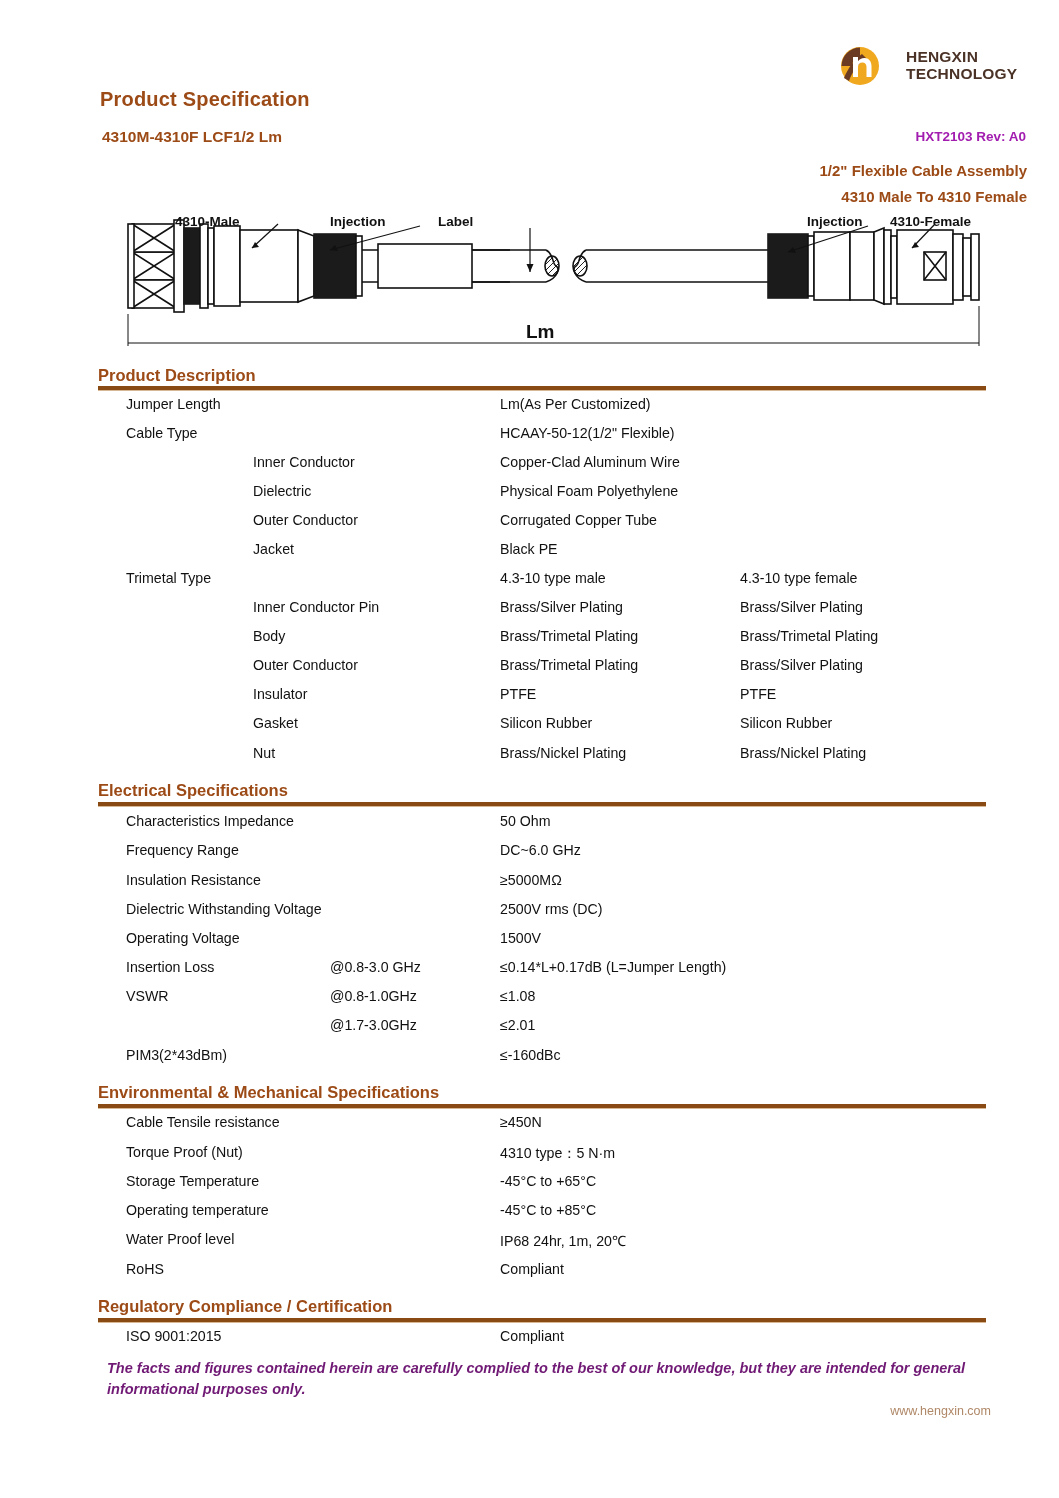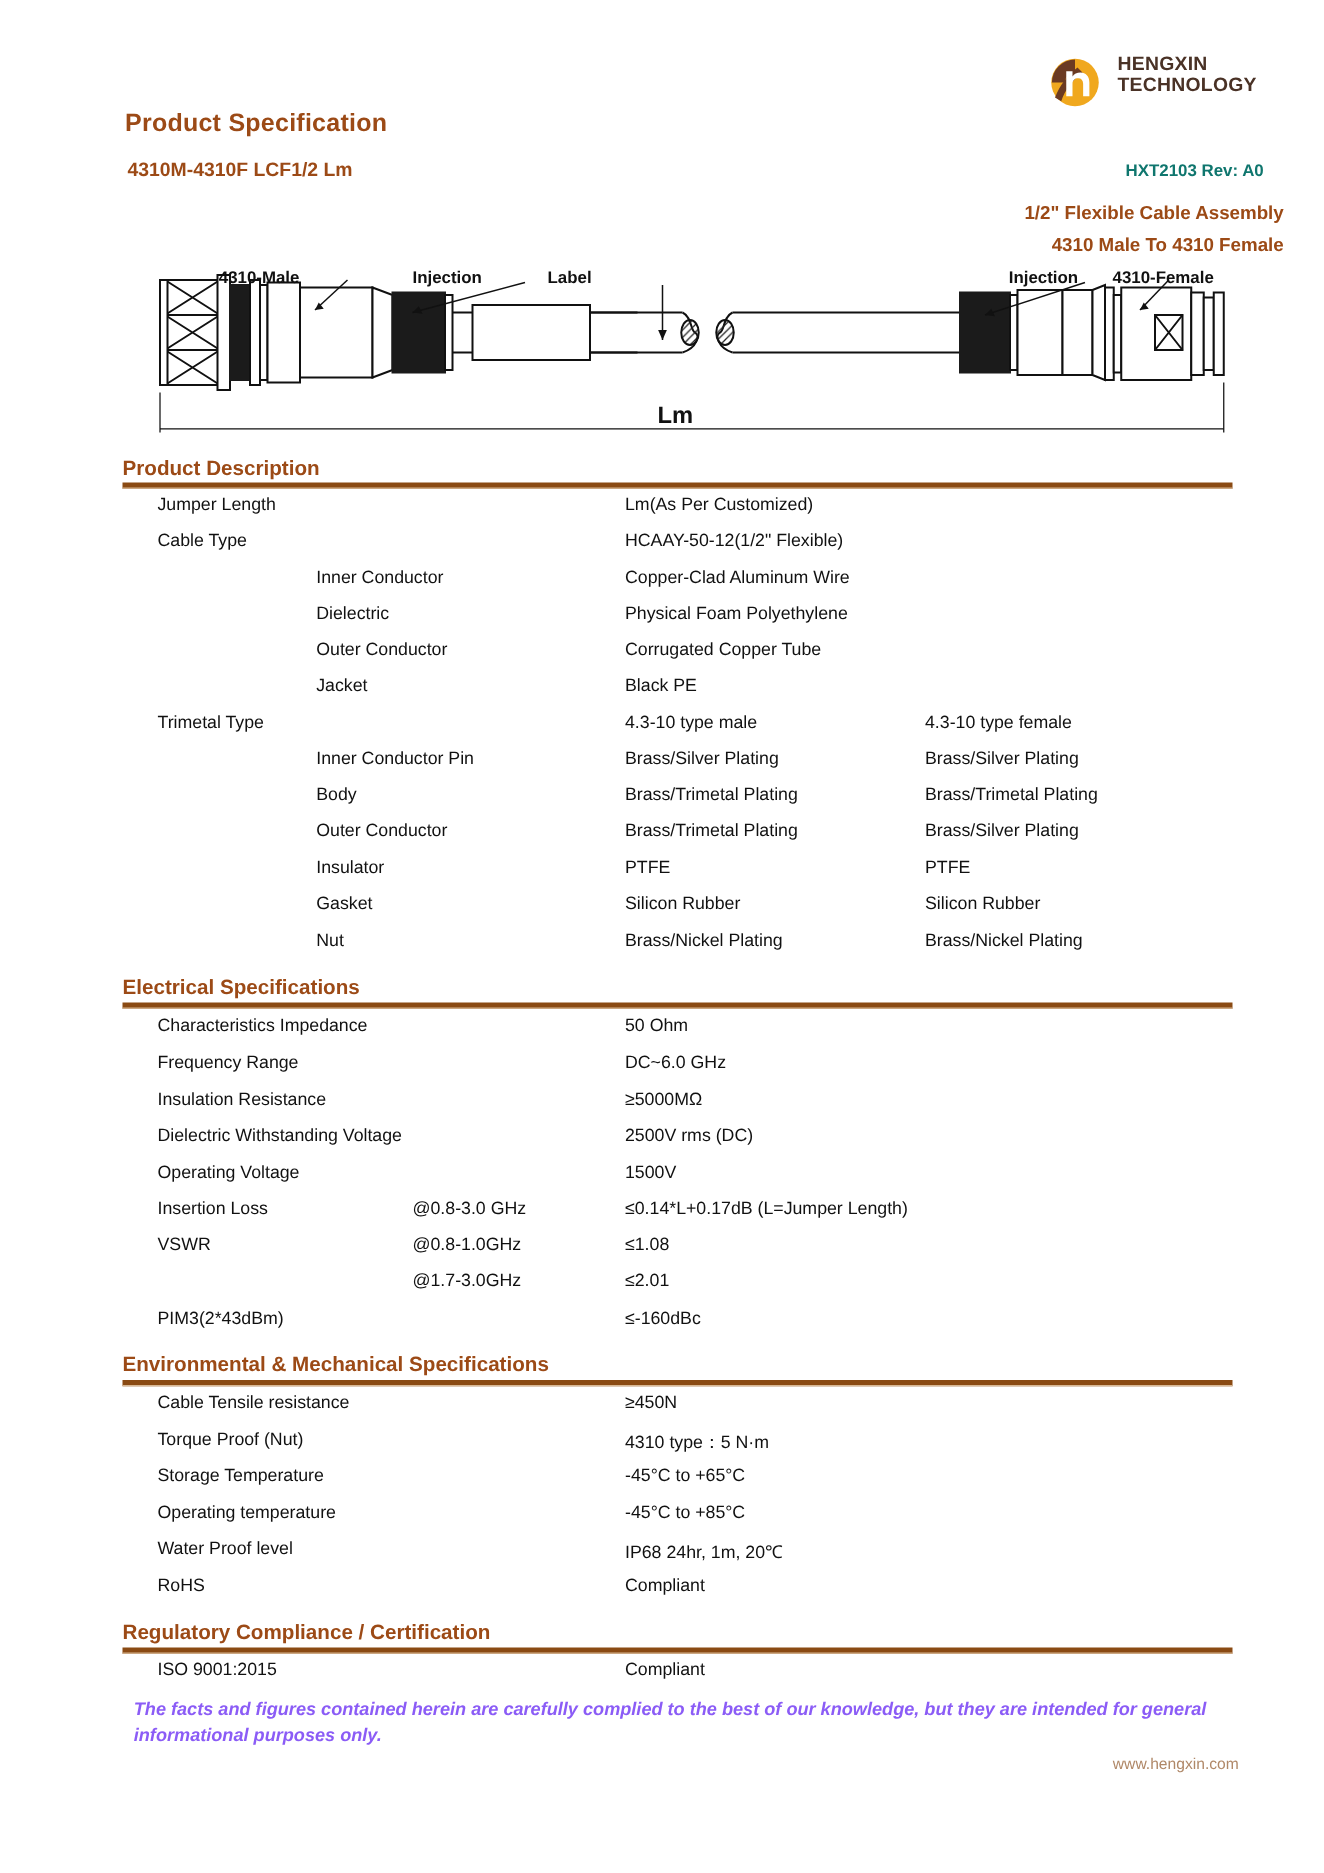--- a/index.html
+++ b/index.html
@@ -18,21 +18,22 @@
     background: #ffffff;
     overflow: hidden;
   }
 
   
   .logo-block {
     position: absolute;
     left: 838px;
     top: 44px;
     display: flex;
-    gap: 12px;
+    align-items: center;
+    gap: 24px;
   }
   .logo-mark {
     width: 44px;
     height: 44px;
     position: relative;
     flex: none;
   }
   .logo-text {
     font-size: 15.5px;
     font-weight: bold;
@@ -54,25 +55,25 @@
   .doc-subtitle {
     position: absolute;
     left: 102px;
     top: 128px;
     font-size: 15.5px;
     font-weight: bold;
     color: #9C4A16;
   }
   .doc-rev {
     position: absolute;
-    right: 48px;
+    right: 33px;
     top: 129px;
     font-size: 13.5px;
     font-weight: bold;
-    color: #0f766e;
+    color: #a21caf;
     text-align: right;
   }
   .assembly-line1 {
     position: absolute;
     right: 32px;
     top: 162px;
     font-size: 15px;
     font-weight: bold;
     color: #9C4A16;
     text-align: right;
@@ -132,21 +133,21 @@
   
   .disclaimer {
     position: absolute;
     left: 107px;
     top: 1358px;
     width: 880px;
     font-size: 14.5px;
     font-style: italic;
     font-weight: bold;
     line-height: 1.45;
-    color: #8b5cf6;
+    color: #701a75;
   }
   .website {
     position: absolute;
     right: 68px;
     top: 1404px;
     font-size: 12.5px;
     color: #b08868;
   }
 </style>
 </head>

